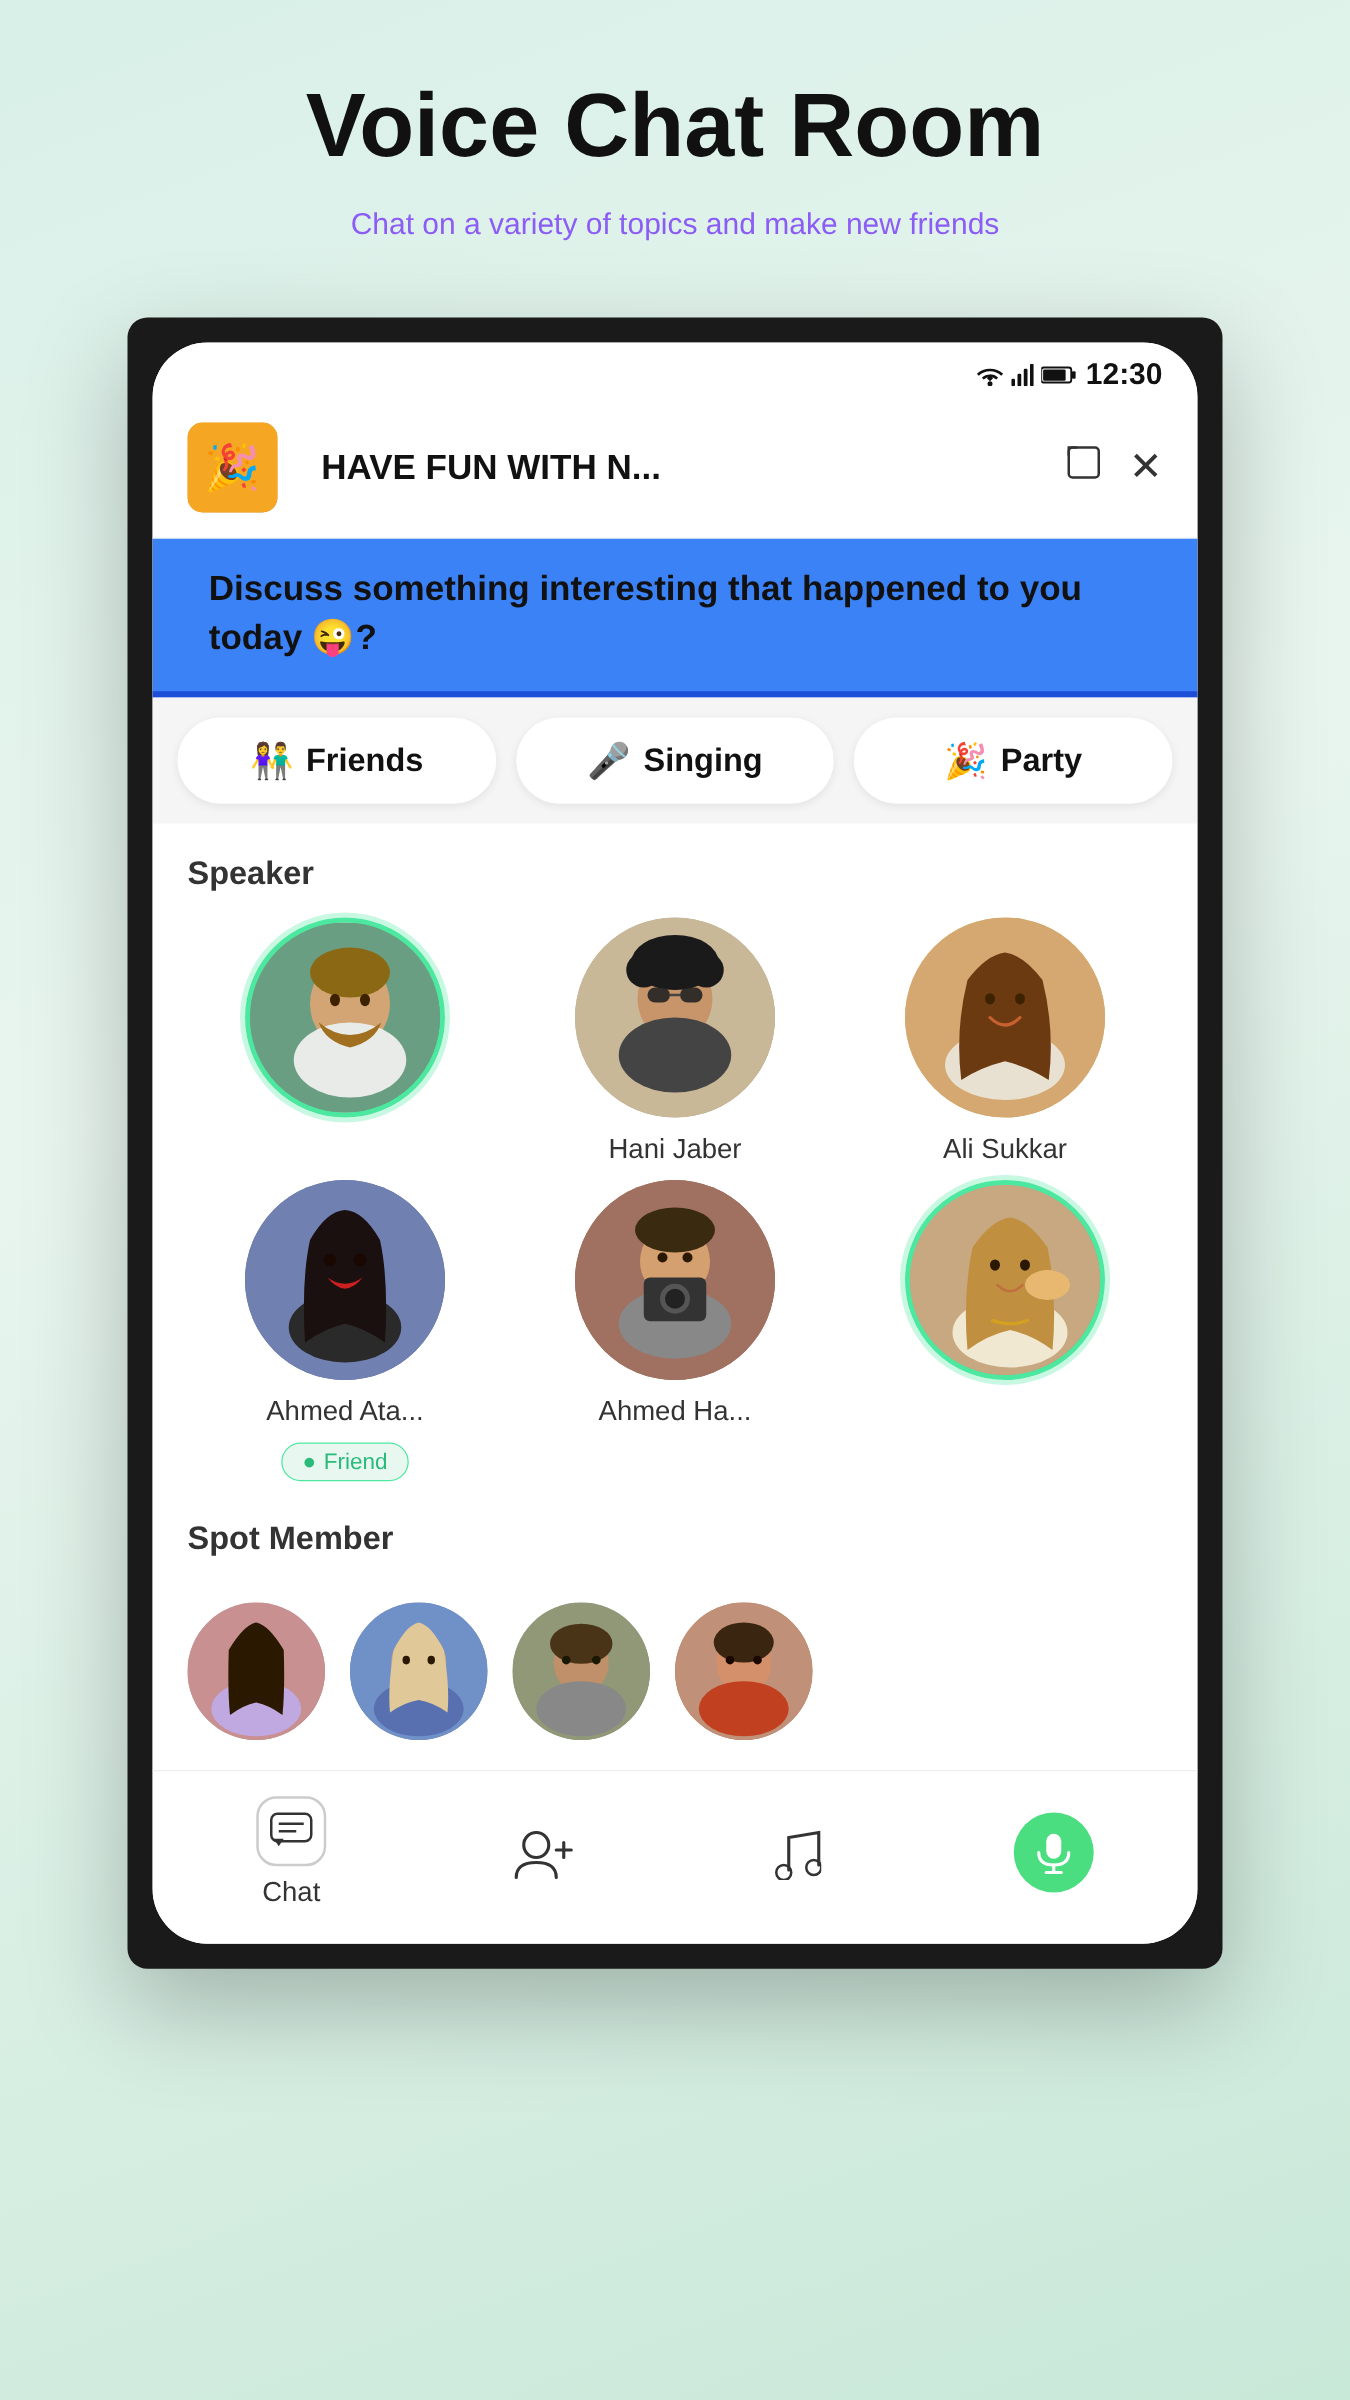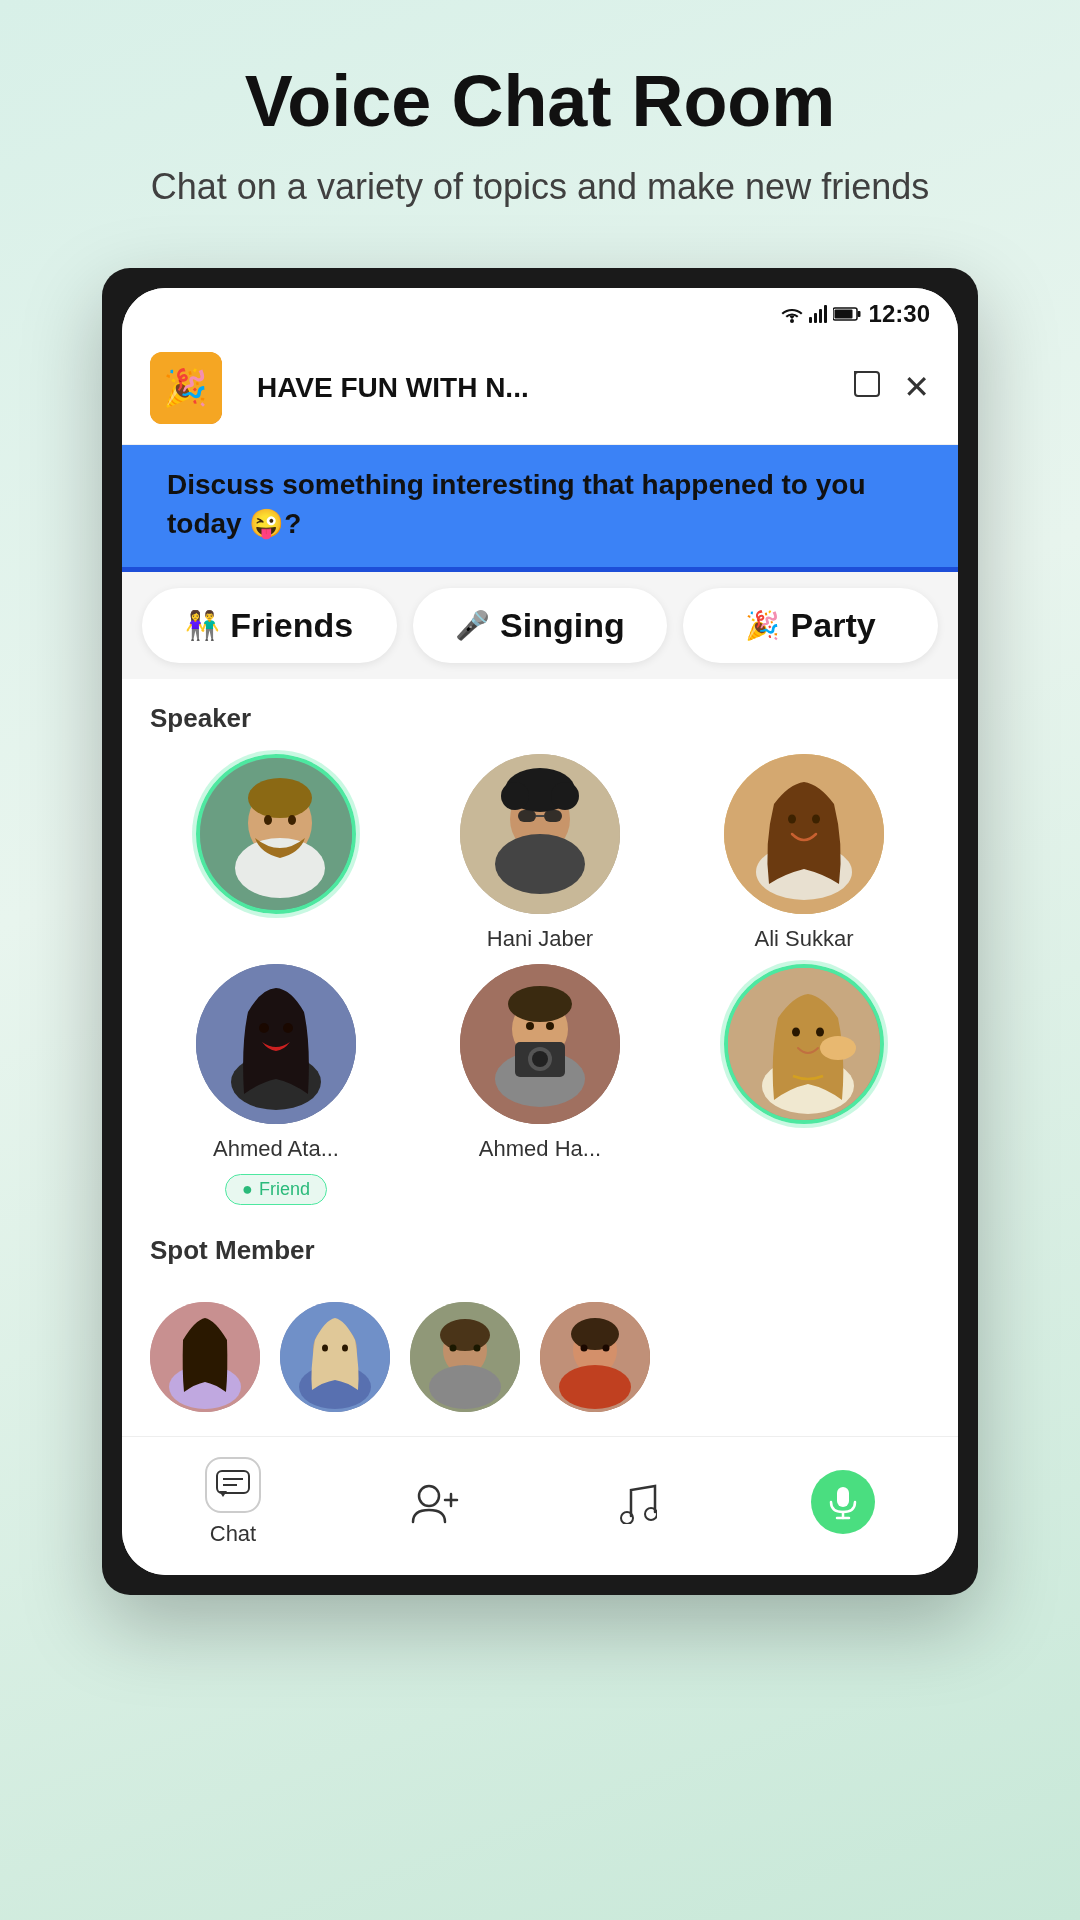--- a/index.html
+++ b/index.html
@@ -15,30 +15,30 @@
       padding-top: 60px;
     }
     .page-title {
       font-size: 72px;
       font-weight: 900;
       color: #111;
       text-align: center;
       margin-bottom: 24px;
     }
     .page-subtitle {
-      font-size: 36px;
-      color: #404040;
+      font-size: 24px;
+      color: #8b5cf6;
       text-align: center;
       margin-bottom: 60px;
     }
     
     .phone-frame {
       width: 876px;
       background: #1a1a1a;
-      border-radius: 28px;
+      border-radius: 16px;
       padding: 20px;
       position: relative;
       box-shadow: 0 30px 80px rgba(0,0,0,0.25);
     }
     .phone-inner {
       background: #fff;
       border-radius: 44px;
       overflow: hidden;
       position: relative;
     }
@@ -126,21 +126,21 @@
       cursor: pointer;
       box-shadow: 0 2px 8px rgba(0,0,0,0.08);
     }
     .tab-item.active {
       background: #fff;
     }
     .tab-emoji {
       font-size: 28px;
     }
     .tab-label {
-      font-size: 34px;
+      font-size: 26px;
       font-weight: 600;
       color: #111;
     }
     
     .content-area {
       background: #fff;
       padding: 24px 28px;
     }
     .section-title {
       font-size: 26px;

